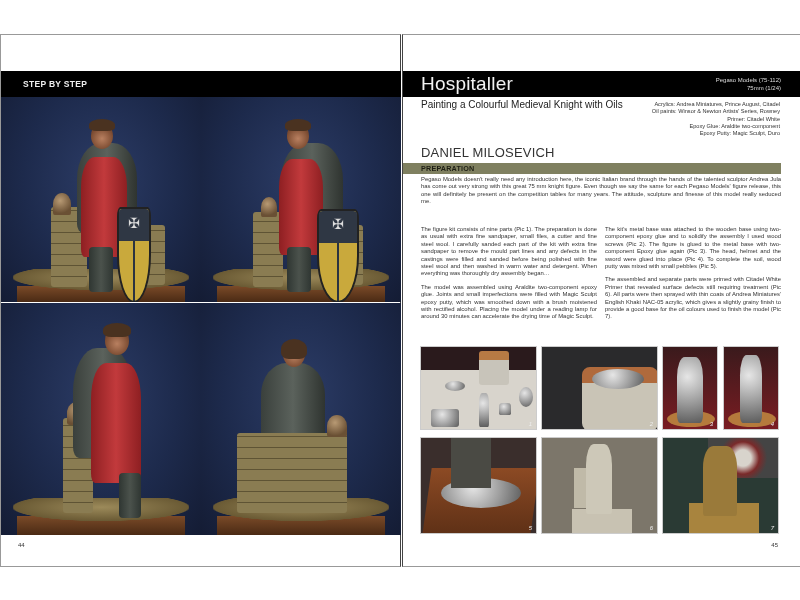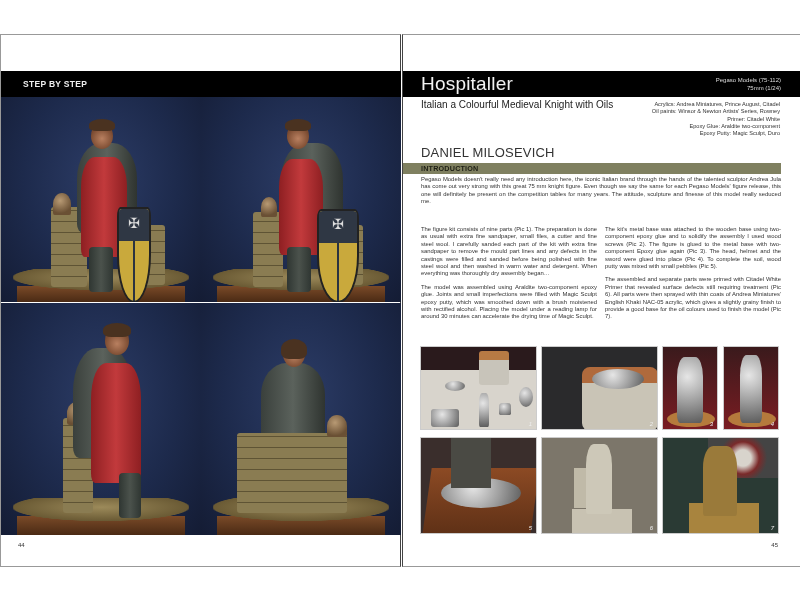--- a/index.html
+++ b/index.html
@@ -118,34 +118,34 @@
 
   <div class="page page-right">
     <div class="title-band">
       <h1 class="title" style="margin:0;">Hospitaller</h1>
       <div class="kit-info">
         <div>Pegaso Models (75-112)</div>
         <div>75mm (1/24)</div>
       </div>
     </div>
 
-    <div class="subtitle">Italian a Colourful Medieval Knight with Oils</div>
+    <div class="subtitle">Painting a Colourful Medieval Knight with Oils</div>
 
     <div class="materials">
       <div>Acrylics: Andrea Miniatures, Prince August, Citadel</div>
       <div>Oil paints: Winsor &amp; Newton Artists' Series, Rowney</div>
       <div>Primer: Citadel White</div>
       <div>Epoxy Glue: Araldite two-component</div>
       <div>Epoxy Putty: Magic Sculpt, Duro</div>
     </div>
 
     <div class="author">DANIEL MILOSEVICH</div>
 
     <div class="section-head" style="top:128px;">
-      <span>INTRODUCTION</span>
+      <span>PREPARATION</span>
     </div>
     <div class="para" style="left:18px;top:141px;width:360px;">
       <p>Pegaso Models doesn't really need any introduction here, the iconic Italian brand through the hands of the talented sculptor Andrea Jula has come out very strong with this great 75 mm knight figure. Even though we say the same for each Pegaso Models' figure release, this one will definitely be present on the competition tables for many years. The attitude, sculpture and finesse of this model really seduced me.</p>
     </div>
 
     <div class="para" style="left:18px;top:191px;width:176px;">
       <p>The figure kit consists of nine parts (Pic 1). The preparation is done as usual with extra fine sandpaper, small files, a cutter and fine steel wool. I carefully sanded each part of the kit with extra fine sandpaper to remove the mould part lines and any defects in the castings were filled and sanded before being polished with fine steel wool and then washed in warm water and detergent. When everything was thoroughly dry assembly began…</p>
       <p>The model was assembled using Araldite two-component epoxy glue. Joints and small imperfections were filled with Magic Sculpt epoxy putty, which was smoothed down with a brush moistened with rectified alcohol. Placing the model under a reading lamp for around 30 minutes can accelerate the drying time of Magic Sculpt.</p>
     </div>
     <div class="para" style="left:202px;top:191px;width:176px;">

